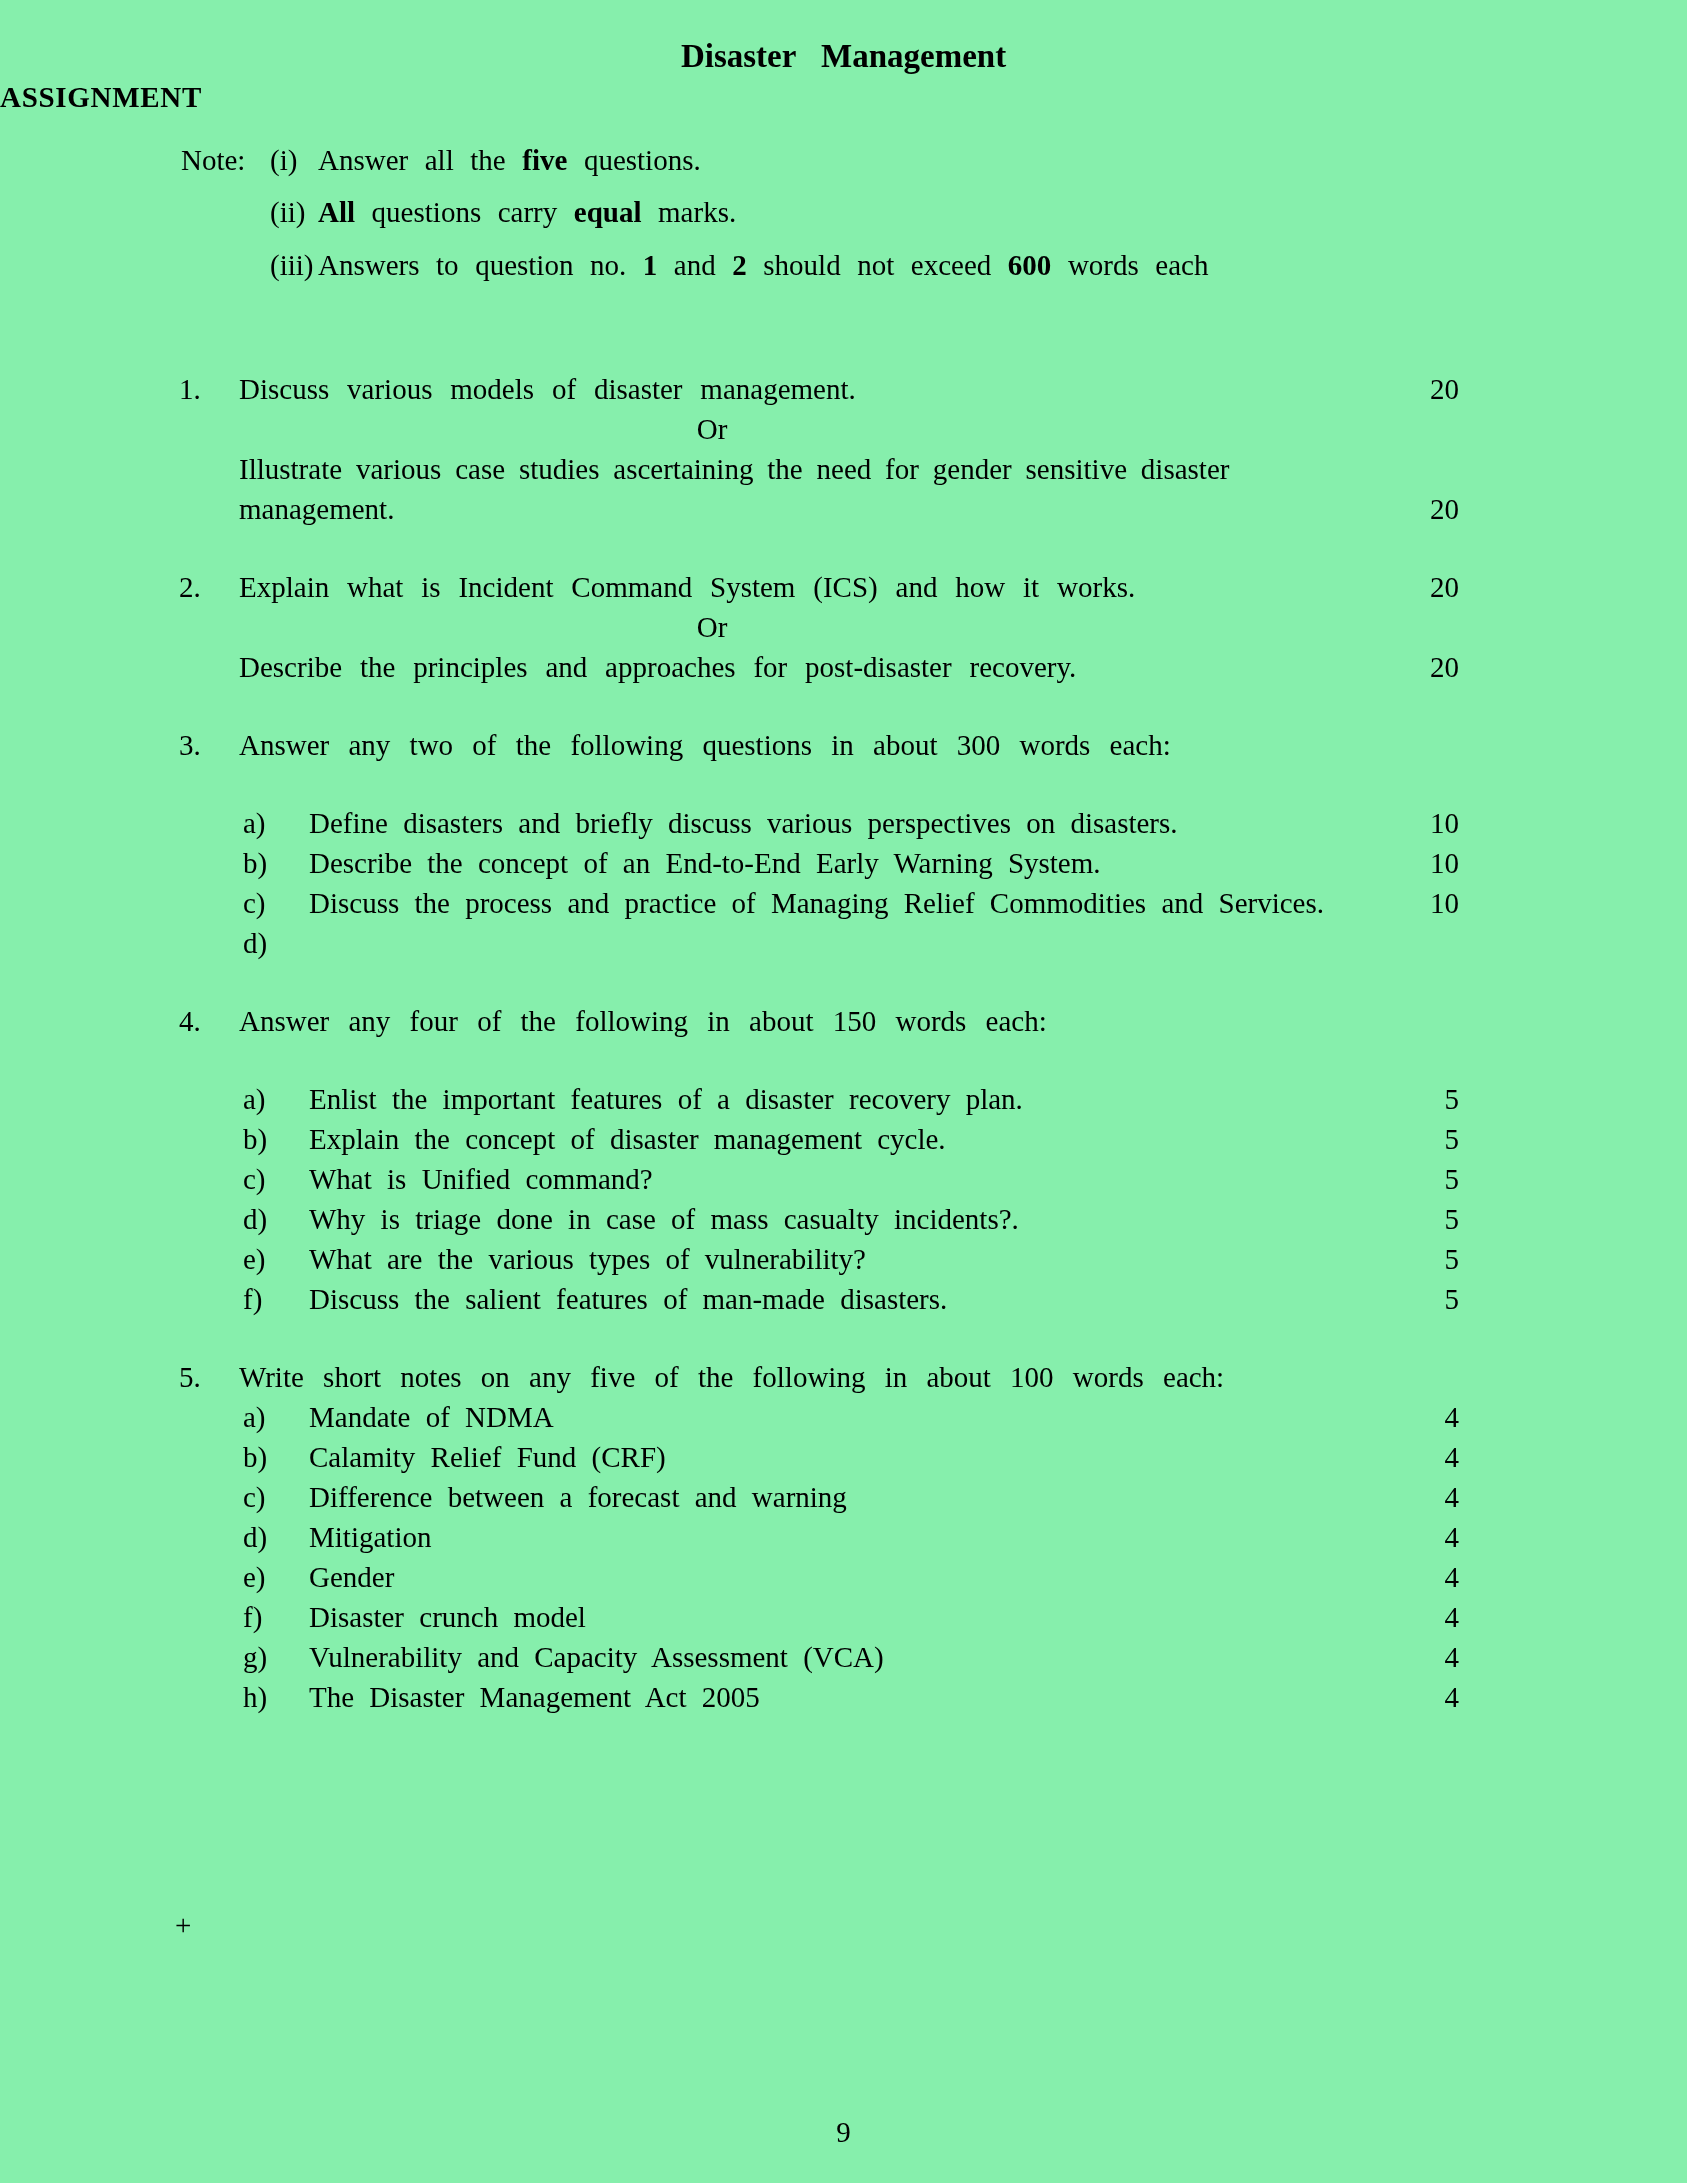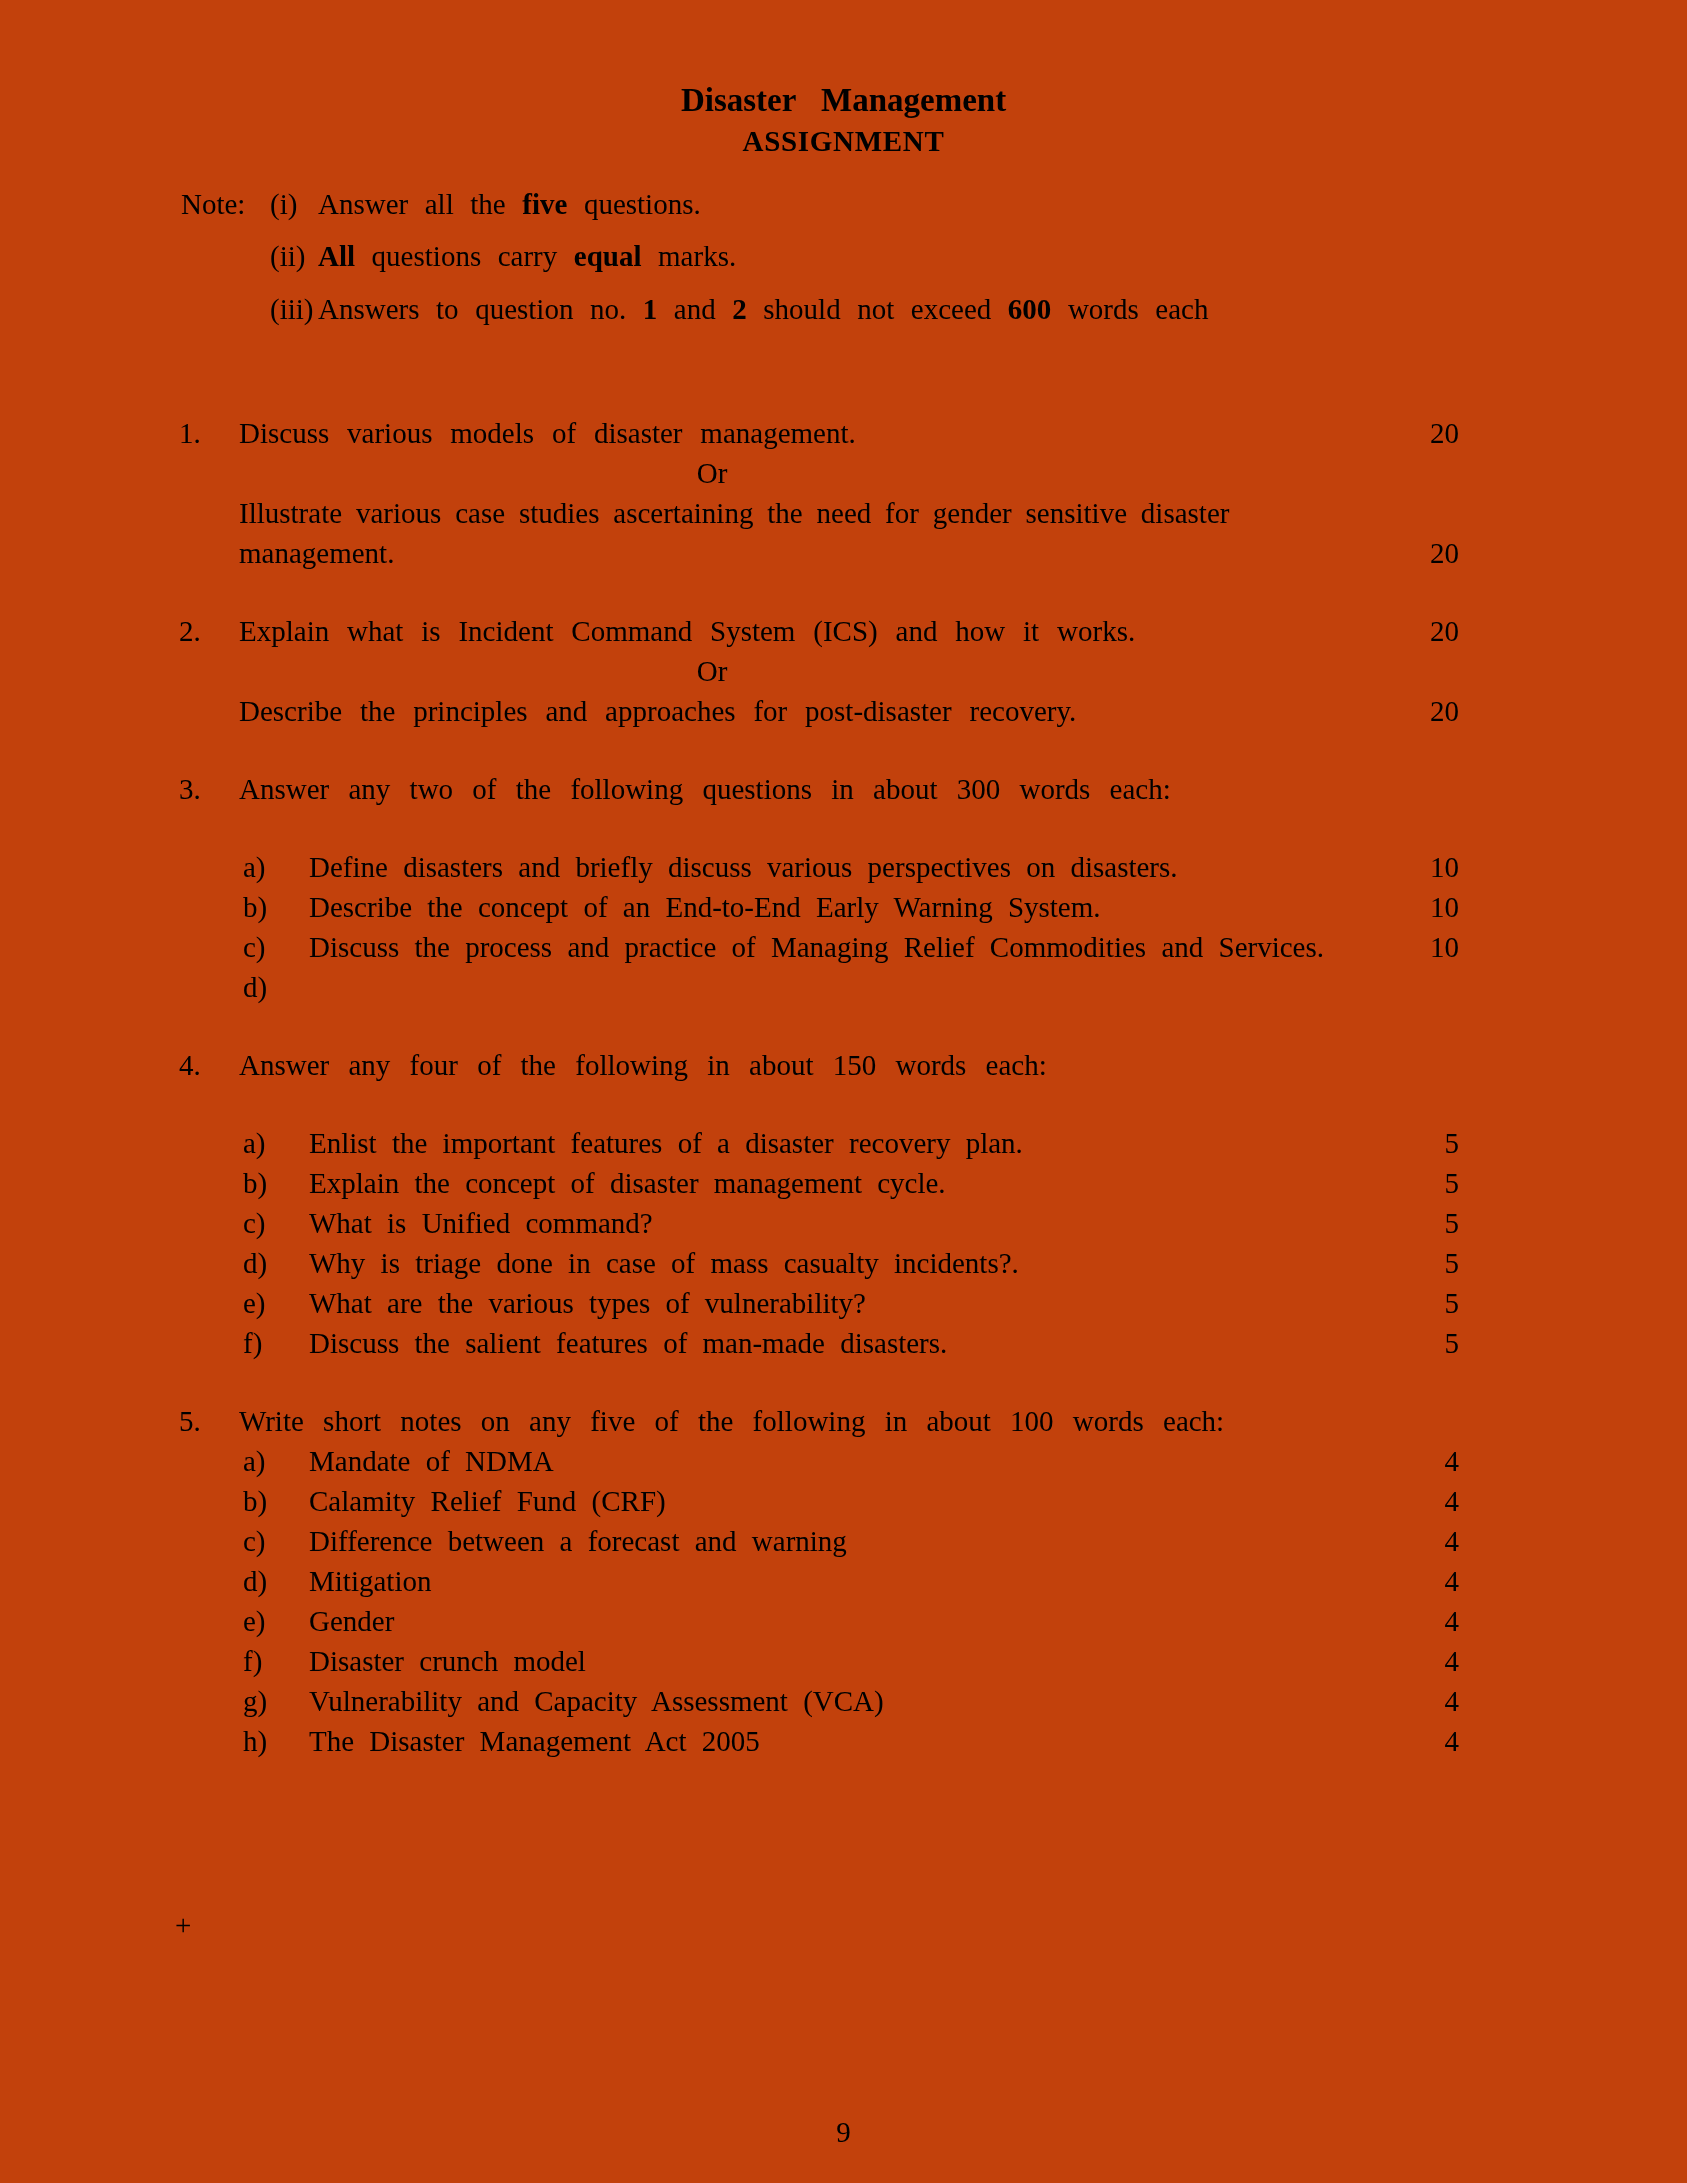--- a/index.html
+++ b/index.html
@@ -1,34 +1,34 @@
 <!DOCTYPE html>
 <html style="font-size:10.6px"><head>
 <meta charset="utf-8">
 <style>
   html, body { margin: 0; padding: 0; background: #ffffff; }
   .page {
     position: relative;
     width: 1687px;
     height: 2183px;
     box-sizing: border-box;
-    padding-top: 80px;
-    background: #c2410c;
+    padding-top: 36px;
+    background: #86efac;
     color: #000000;
     font-family: "Liberation Serif", serif;
   }
   .title {
     text-align: center;
     font-weight: bold;
     font-size: 33px;
     line-height: 40px;
     word-spacing: 17px;
   }
   .subtitle {
-    text-align: center;
+    text-align: left;
     font-weight: bold;
     font-size: 29px;
     line-height: 34px;
     margin-top: 4px;
     letter-spacing: 0.7px;
   }
   .course {
     text-align: right;
     padding-right: 226px;
     font-weight: bold;

